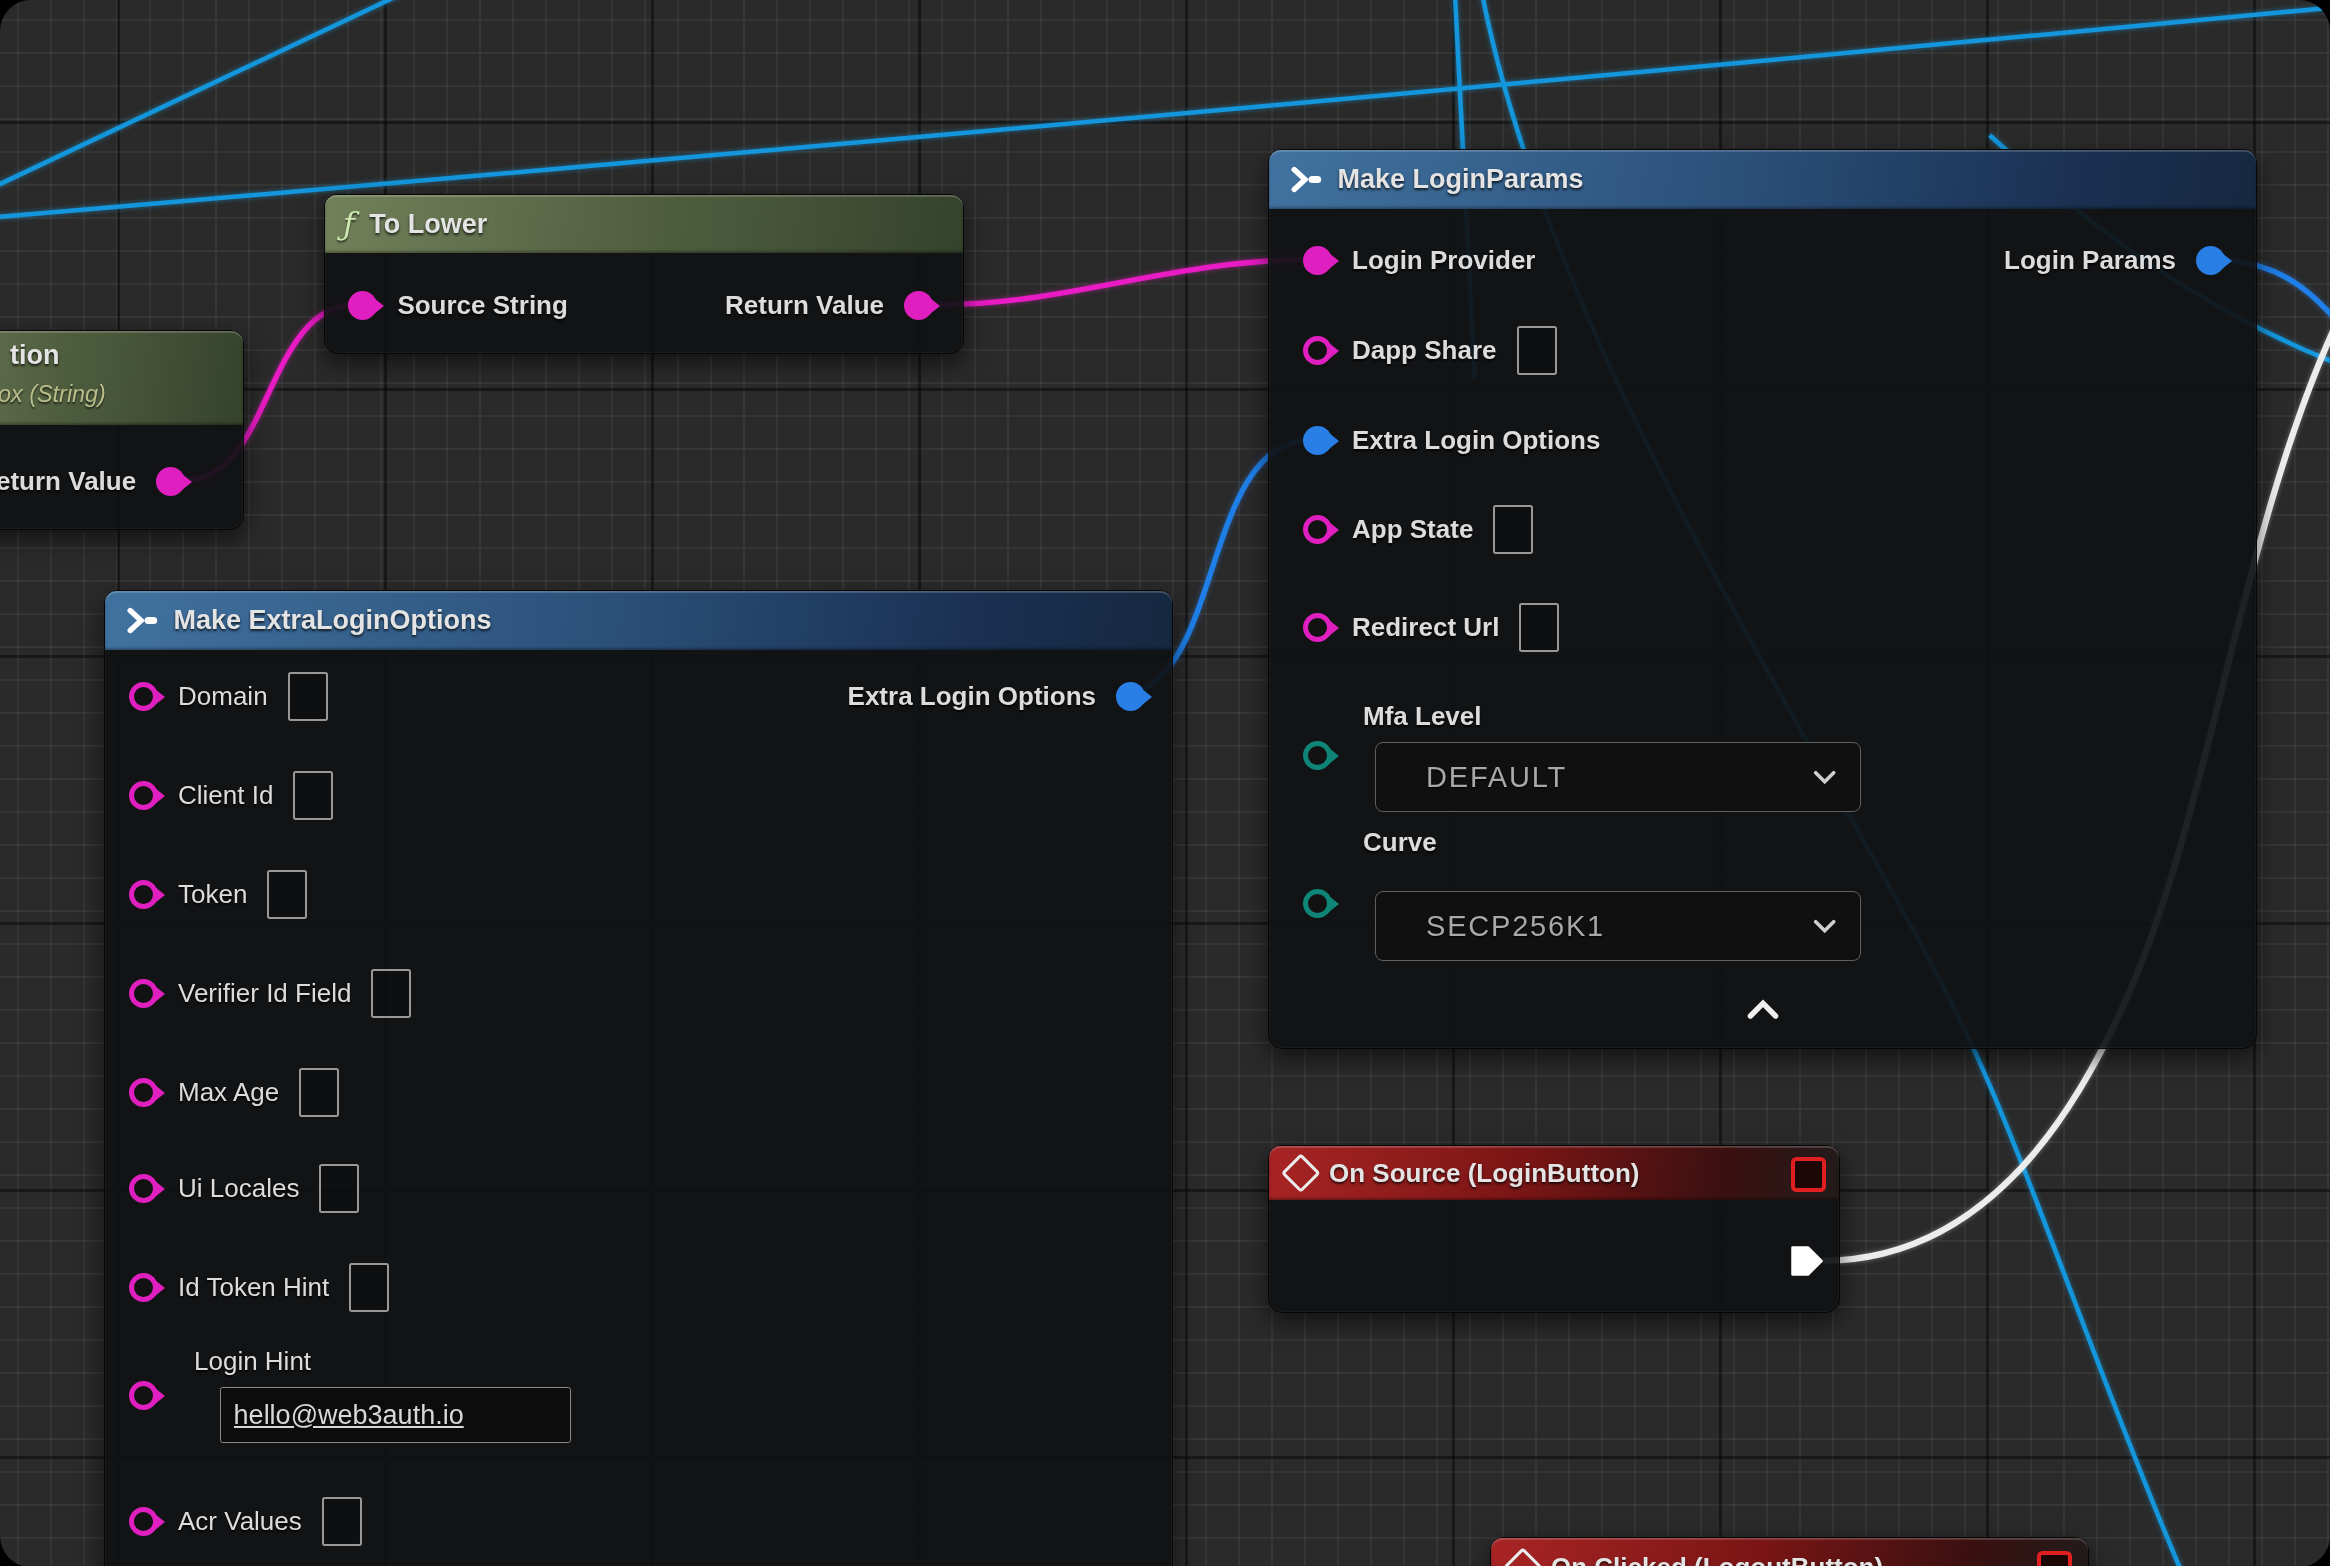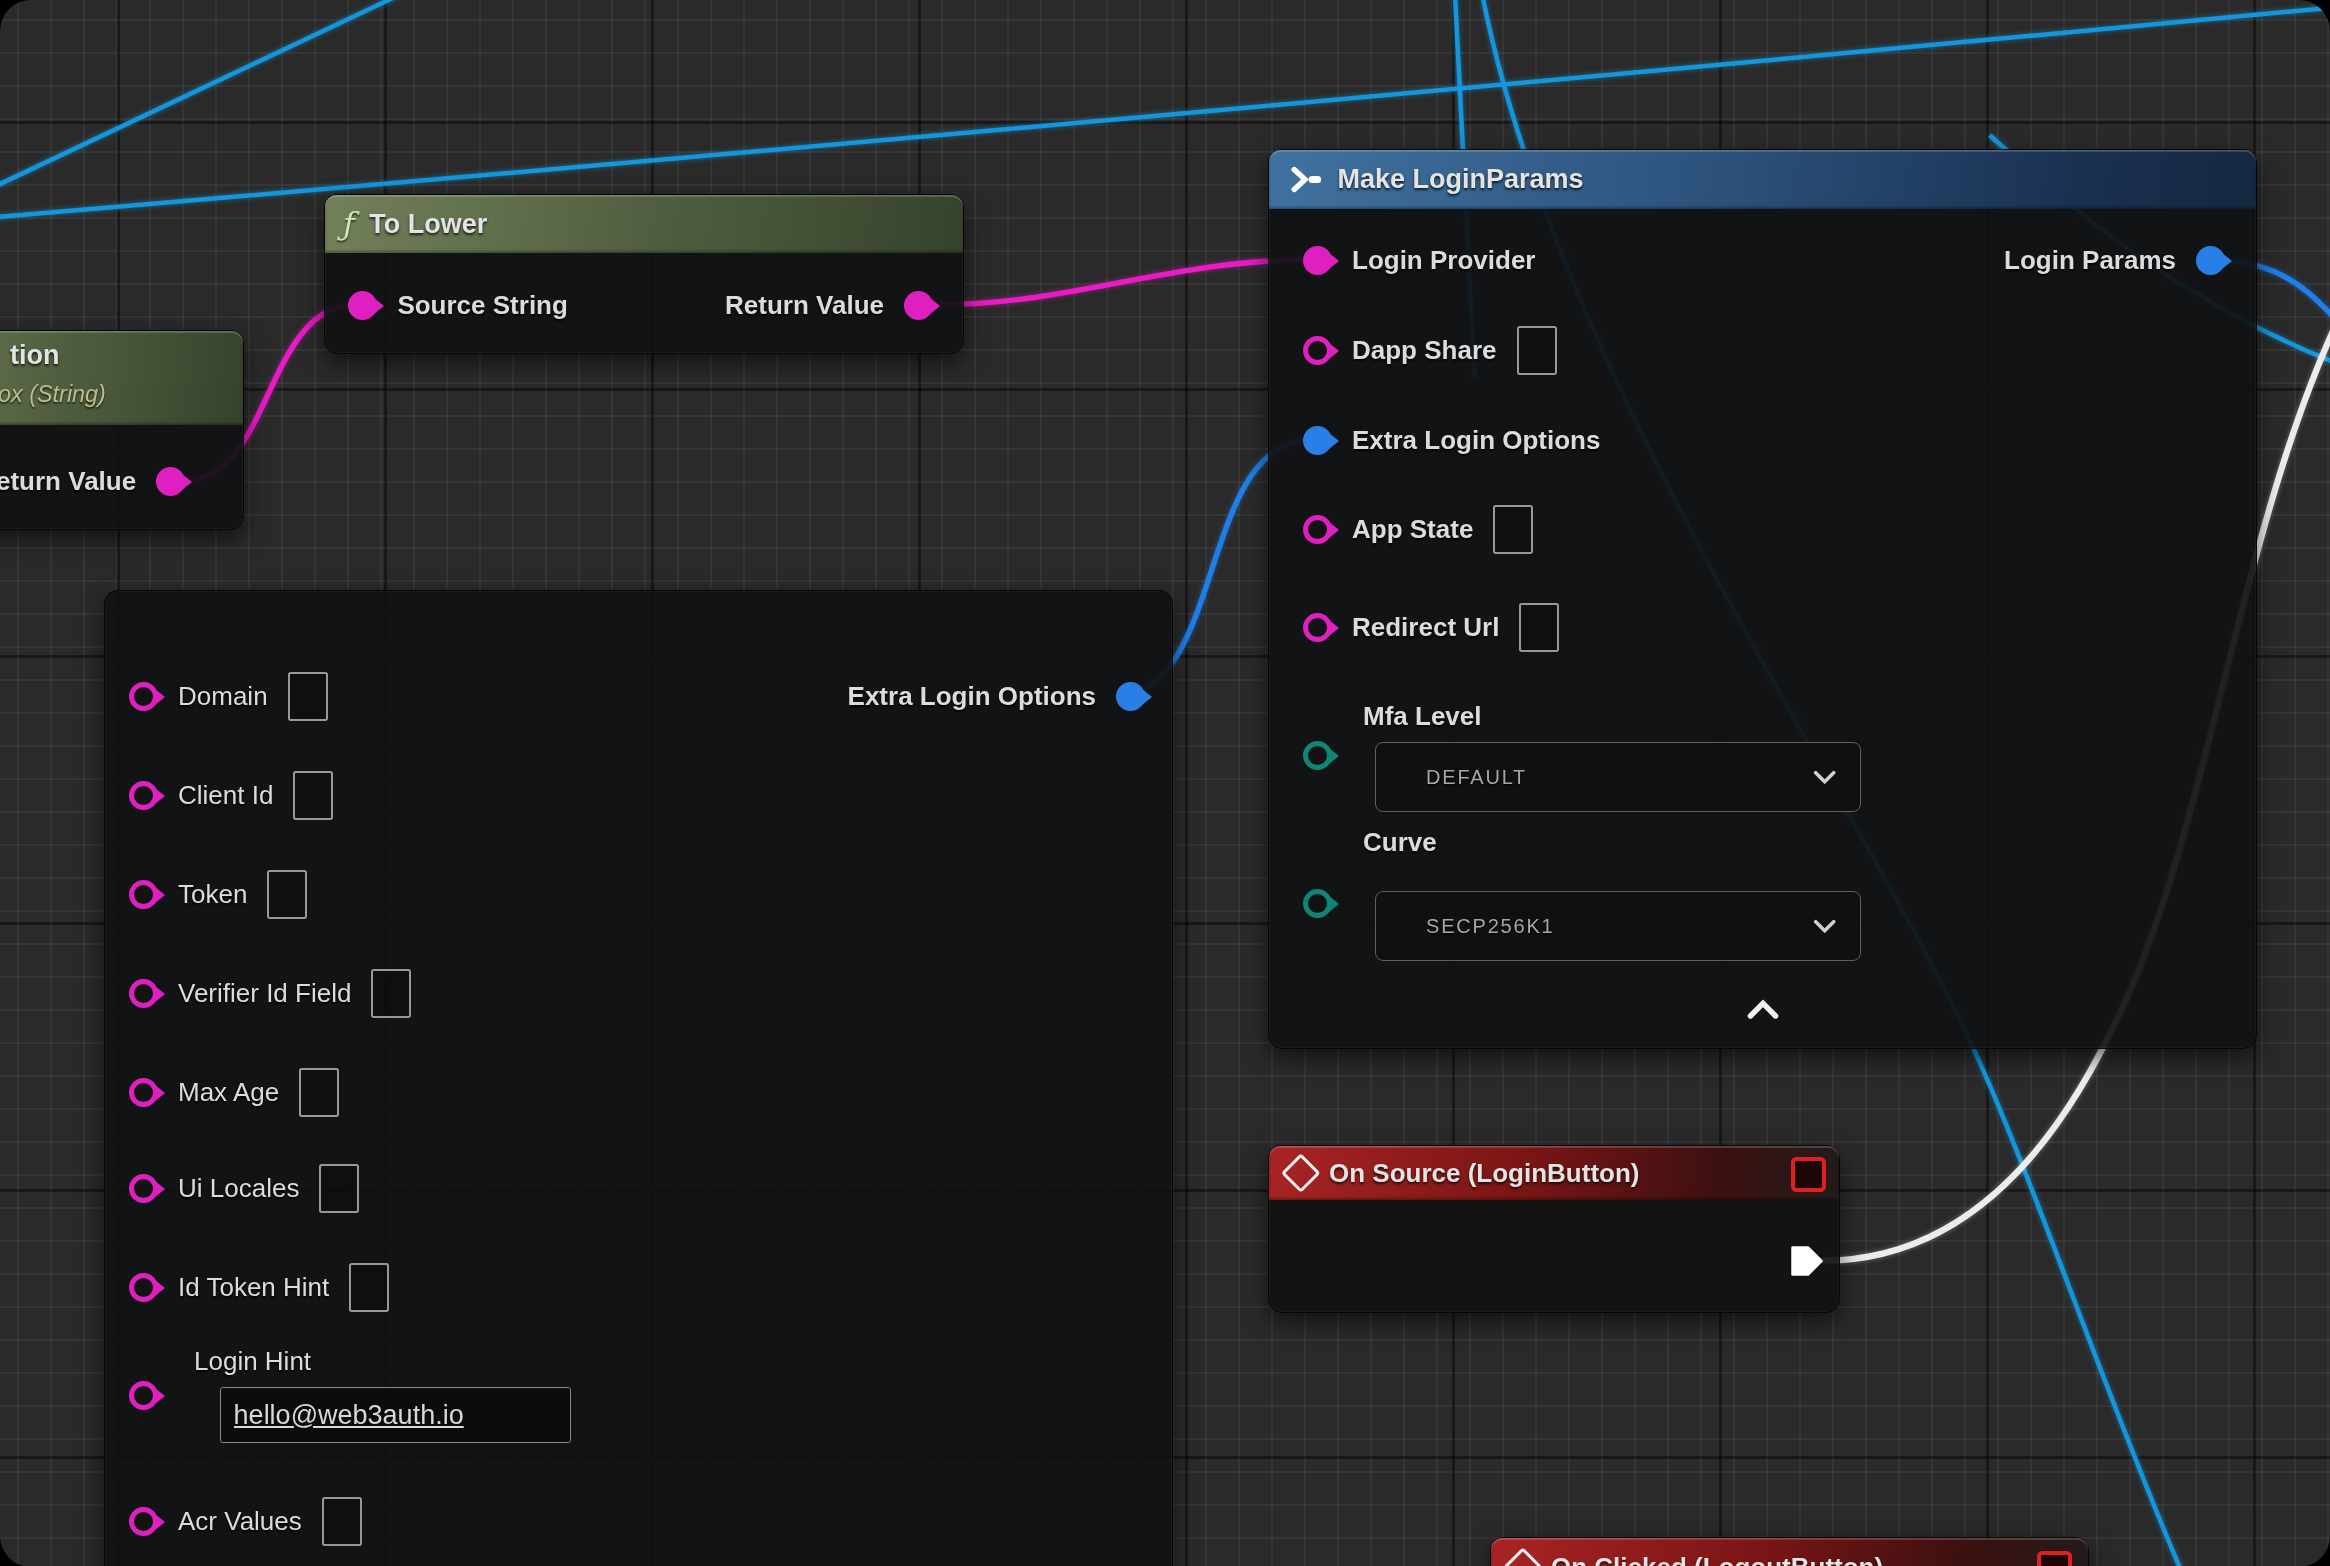--- a/index.html
+++ b/index.html
@@ -38,21 +38,21 @@
   .pin.hollow{border:5.4px solid var(--c);background:#121212;}
   .pin::after{content:"";position:absolute;left:26px;top:50%;transform:translateY(-50%);
     border-left:10.8px solid var(--c);border-top:8px solid transparent;border-bottom:8px solid transparent;}
   .pin.hollow::after{left:21px;}
   .chk{width:36px;height:45px;border:2.7px solid #989898;border-radius:2.7px;background:rgba(0,0,0,0.2);flex:none;}
   .dropdown{
     position:absolute;box-sizing:border-box;height:70px;background:#101010;
     border:1.8px solid #5f5f5f;border-radius:8px;display:flex;align-items:center;
     padding:0 23.4px 0 50px;justify-content:space-between;
   }
-  .ddtext{font-size:20px;color:#a8a8a8;letter-spacing:1.8px;text-shadow:0 0.9px 1.8px #000;white-space:nowrap;}
+  .ddtext{font-size:29px;color:#a8a8a8;letter-spacing:1.8px;text-shadow:0 0.9px 1.8px #000;white-space:nowrap;}
   .field{
     position:absolute;box-sizing:border-box;background:#0c0c0c;border:1.8px solid #8a8a8a;
     border-radius:2.7px;color:#d8d8d8;font-size:27px;font-family:"Liberation Sans",sans-serif;
     padding:0 12.6px;outline:none;
   }
   .fn-icon{font-family:"DejaVu Serif",serif;font-style:italic;font-size:32px;color:#cde8b0;text-shadow:0 1.8px 1.8px rgba(0,0,0,0.6);}
   .diamond{width:21.6px;height:21.6px;border:3.6px solid #ececec;border-radius:3.6px;transform:rotate(45deg);flex:none;background:transparent;}
   .delegate{position:absolute;width:27px;height:27px;border:4.5px solid #e02020;border-radius:5.4px;background:#1d0606;box-sizing:content-box;}
   .collapse-btn{position:absolute;width:43px;height:29px;display:flex;align-items:center;justify-content:center;cursor:pointer;}
 </style>
@@ -102,20 +102,27 @@
       <span class="pin filled" style="--c:#e01fc0;"></span>
       <span class="plabel" style="font-weight:700;">Source String</span>
     </div>
     <div class="pin-row" style="right:30px;top:95px;">
       <span class="plabel" style="font-weight:700;margin-left:36px;">Return Value</span>
       <span class="pin filled" style="--c:#e01fc0;"></span>
     </div>
   </div>
 
   <div class="node" style="left:104px;top:590px;width:1067px;height:1008px;">
+    <div class="hdr blue" style="height:59px;">
+      <svg width="36" height="31" viewBox="0 0 40 34">
+        <path d="M8 6 L20 17 L8 28" stroke="#fff" stroke-width="6" fill="none" stroke-linecap="round"></path>
+        <rect x="24" y="13" width="14" height="8" rx="4" fill="#fff"></rect>
+      </svg>
+      <span class="title">Make ExtraLoginOptions</span>
+    </div>
 
     <div class="pin-row" style="right:27px;top:90px;">
       <span class="plabel" style="font-weight:700;">Extra Login Options</span>
       <span class="pin filled" style="--c:#2a7fe6;"></span>
     </div>
 
     <div class="pin-row" style="left:24px;top:90px;">
       <span class="pin hollow" style="--c:#e01fc0;"></span>
       <span class="plabel">Domain</span>
       <span class="chk"></span>

